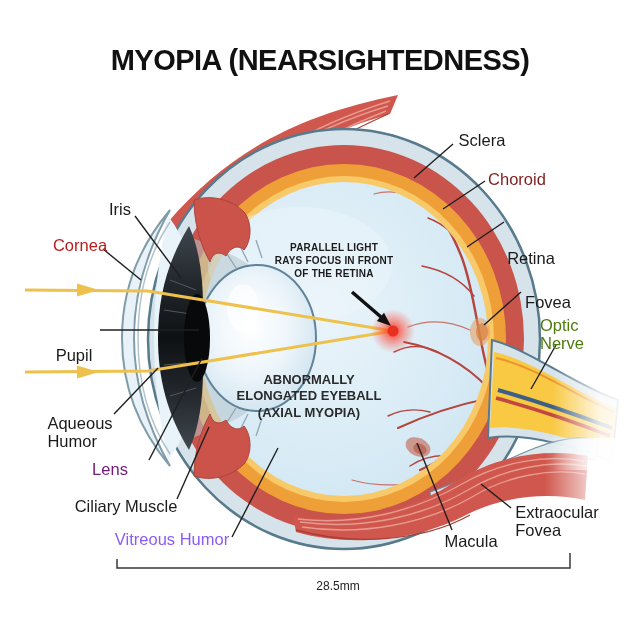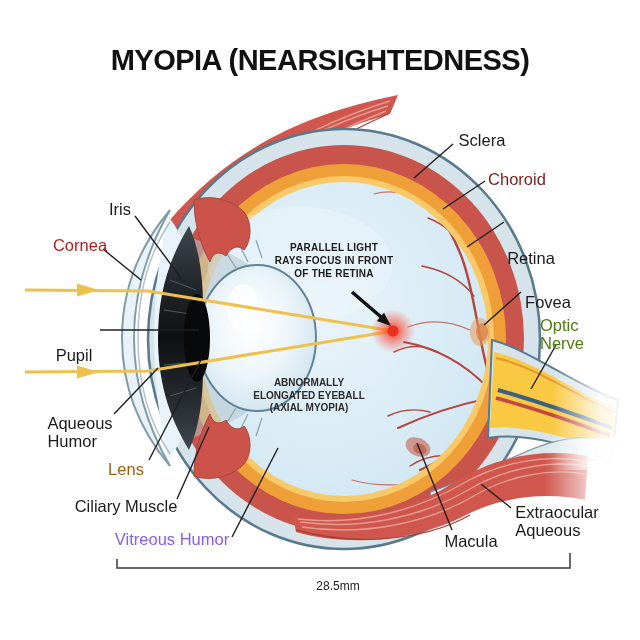--- a/index.html
+++ b/index.html
@@ -8,21 +8,21 @@
   .stage svg{position:absolute;left:0;top:0;}
   .title{position:absolute;left:320px;top:60px;transform:translate(-50%,-50%);
          font-size:29px;font-weight:700;letter-spacing:-0.5px;color:#111;margin:0;white-space:nowrap;}
   #labels{position:absolute;inset:0;pointer-events:none;}
   .lbl{position:absolute;transform:translate(-50%,-50%);font-size:16.5px;color:#1b1b1b;
        white-space:pre-line;line-height:1.12;}
   .note1{position:absolute;left:334px;top:260px;transform:translate(-50%,-50%);
         font-size:10px;font-weight:700;line-height:1.3;text-align:center;color:#1b1b1b;
         letter-spacing:.2px;white-space:pre-line;}
   .note2{position:absolute;left:309px;top:396px;transform:translate(-50%,-50%);
-        font-size:10px;font-weight:700;line-height:1.25;text-align:center;color:#2a2a2a;
+        font-size:13px;font-weight:700;line-height:1.25;text-align:center;color:#2a2a2a;
         white-space:pre-line;}
   .measure{position:absolute;left:338px;top:586px;transform:translate(-50%,-50%);
         font-size:12px;color:#222;}
   #leaders line{stroke:#1f1f1f;stroke-width:1.4;}
 </style>
 </head>
 <body>
 
 <div class="stage">
 
@@ -197,26 +197,26 @@
 <div class="note2">ABNORMALLY
 ELONGATED EYEBALL
 (AXIAL MYOPIA)</div>
 <div class="measure">28.5mm</div>
 <div id="labels">
       <div class="lbl" style="left: 80px; top: 245px; color: #b91c1c;">Cornea</div>
       <div class="lbl" style="left: 120px; top: 209px; color: rgb(27, 27, 27);">Iris</div>
       <div class="lbl" style="left: 74px; top: 330px; color: rgb(27, 27, 27); margin-top: 25px;">Pupil</div>
       <div class="lbl" style="left: 80px; top: 432px; color: rgb(27, 27, 27);">Aqueous
 Humor</div>
-      <div class="lbl" style="left: 126px; top: 469px; color: #a16207;">Lens</div>
+      <div class="lbl" style="left: 110px; top: 469px; color: #701a75;">Lens</div>
       <div class="lbl" style="left: 126px; top: 506px; color: rgb(27, 27, 27);">Ciliary Muscle</div>
       <div class="lbl" style="left: 172px; top: 539px; color: #8b5cf6;">Vitreous Humor</div>
       <div class="lbl" style="left: 482px; top: 140px; color: rgb(27, 27, 27);">Sclera</div>
       <div class="lbl" style="left: 517px; top: 179px; color: #7f1d1d;">Choroid</div>
       <div class="lbl" style="left: 531px; top: 219px; color: rgb(27, 27, 27); margin-top: 39px;">Retina</div>
       <div class="lbl" style="left: 548px; top: 302px; color: rgb(27, 27, 27);">Fovea</div>
       <div class="lbl" style="left: 571px; top: 334px; color: #4d7c0f;">Optic Nerve</div>
       <div class="lbl" style="left: 557px; top: 521px; color: rgb(27, 27, 27);">Extraocular
-Aqueous</div>
+Fovea</div>
       <div class="lbl" style="left: 471px; top: 541px; color: rgb(27, 27, 27);">Macula</div>
     </div>
 
 </div>
 
 </body></html>

